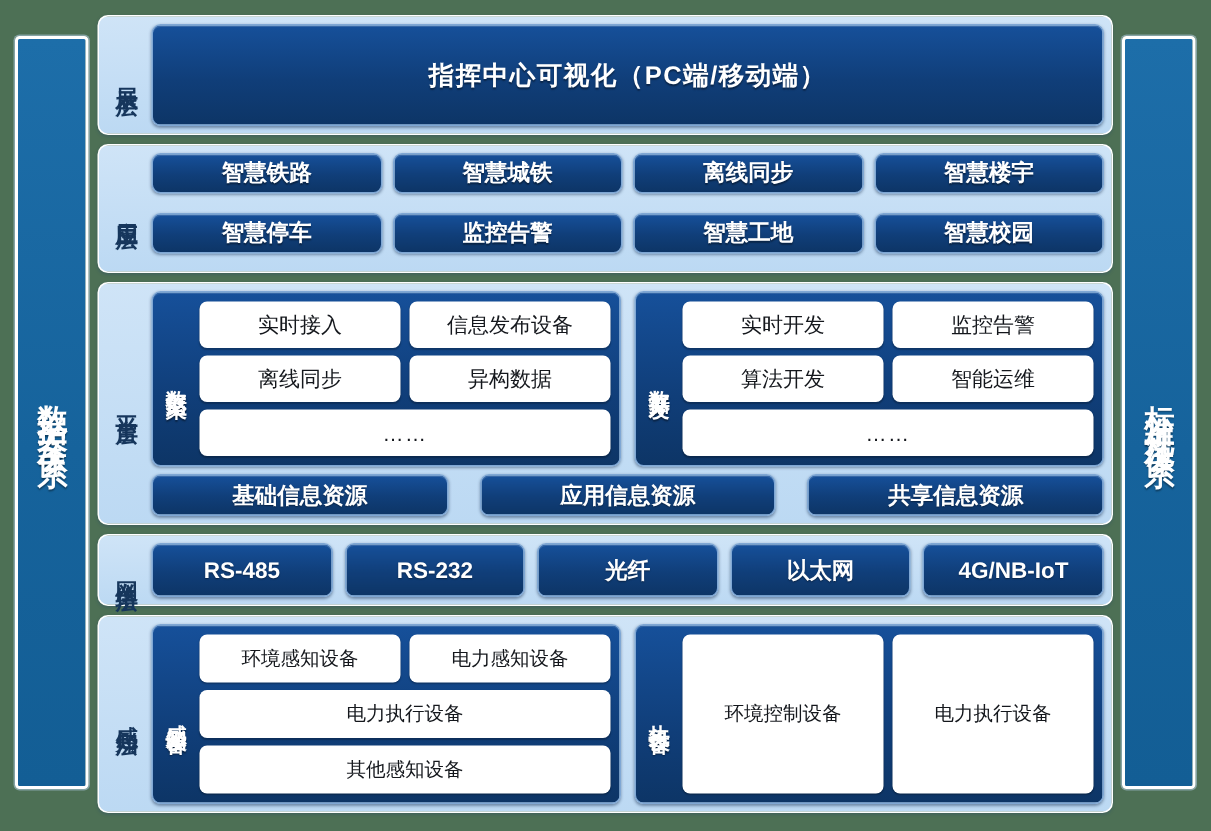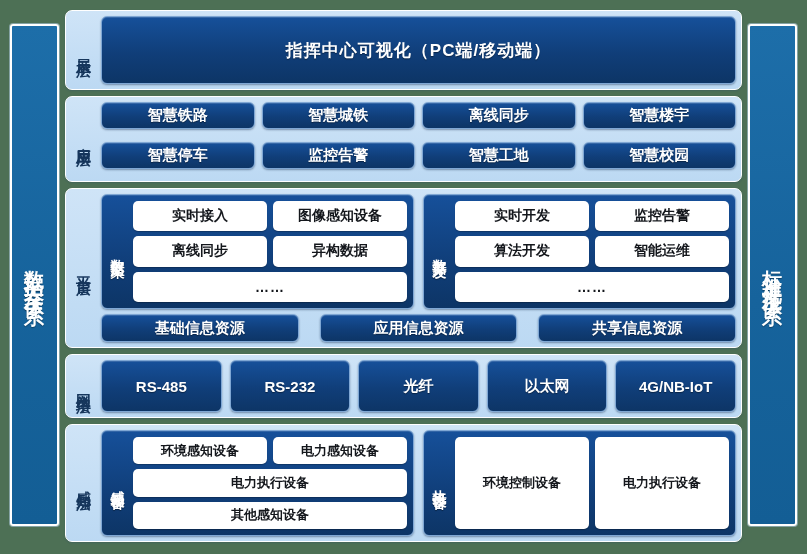--- a/index.html
+++ b/index.html
@@ -104,37 +104,37 @@
     writing-mode:vertical-rl;text-orientation:upright;
     display:flex;align-items:center;justify-content:center;
     letter-spacing:2px;line-height:1;
     text-shadow:0 1px 1px rgba(0,0,0,.4);
   }
   .group-grid{flex:1 1 auto;display:flex;flex-direction:column;gap:5px;min-width:0;}
   .group-grid .r{display:flex;gap:6px;flex:1 1 0;min-height:0;}
   .chip{
     flex:1 1 0;min-width:0;
     background:#ffffff;border-radius:5px;
-    color:#14171c;font-size:14px;font-weight:700;
+    color:#14171c;font-size:14px;font-weight:400;
     display:flex;align-items:center;justify-content:center;
     box-shadow:0 1px 1px rgba(0,0,0,.25);
     box-sizing:border-box;
   }
   .chip.wide{flex:1 1 100%;}
   .dots{letter-spacing:1px;}
   .l3 .row-bottom{display:flex;gap:21px;height:28px;flex:0 0 28px;}
   .l3 .row-bottom .navy{flex:1 1 0;font-size:15px;}
 
   
-  .l4{height:64px;}
+  .l4{height:48px;}
   .l4 .row{display:flex;gap:8px;flex:1 1 auto;}
   .l4 .navy{flex:1 1 0;font-size:15px;}
 
   
-  .l5{height:118px;}
+  .l5{height:132px;}
   .l5 .row-top{display:flex;gap:9px;flex:1 1 auto;min-height:0;}
   .l5 .chip{font-size:13px;}
   .l5 .group-label{font-size:14px;}
 </style>
 </head>
 <body>
 
 <div class="canvas">
 
   <div class="pillar">
@@ -172,21 +172,21 @@
       <div class="layer-label">平台层</div>
       <div class="layer-body">
 
         <div class="row-top">
 
           <div class="group">
             <div class="group-label">数据汇聚</div>
             <div class="group-grid">
               <div class="r">
                 <div class="chip">实时接入</div>
-                <div class="chip">图像感知设备</div>
+                <div class="chip">信息发布设备</div>
               </div>
               <div class="r">
                 <div class="chip">离线同步</div>
                 <div class="chip">异构数据</div>
               </div>
               <div class="r">
                 <div class="chip wide dots">……</div>
               </div>
             </div>
           </div>

